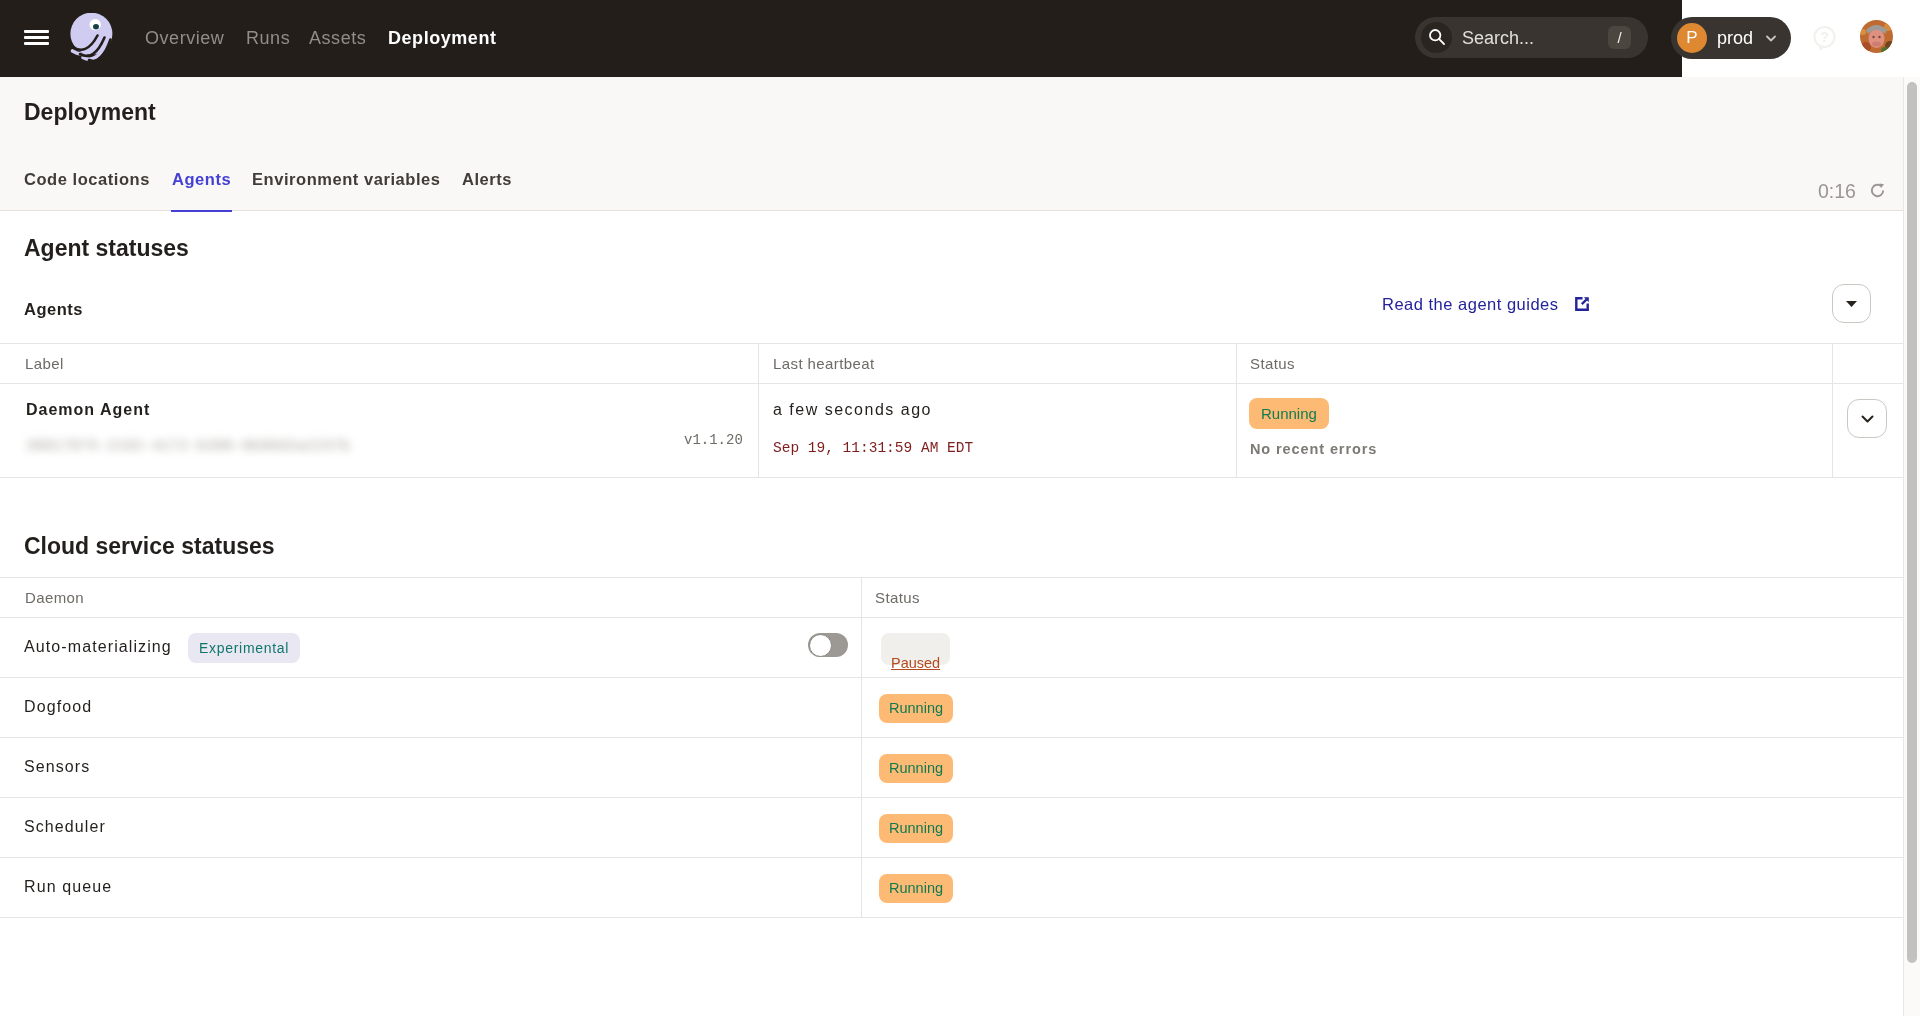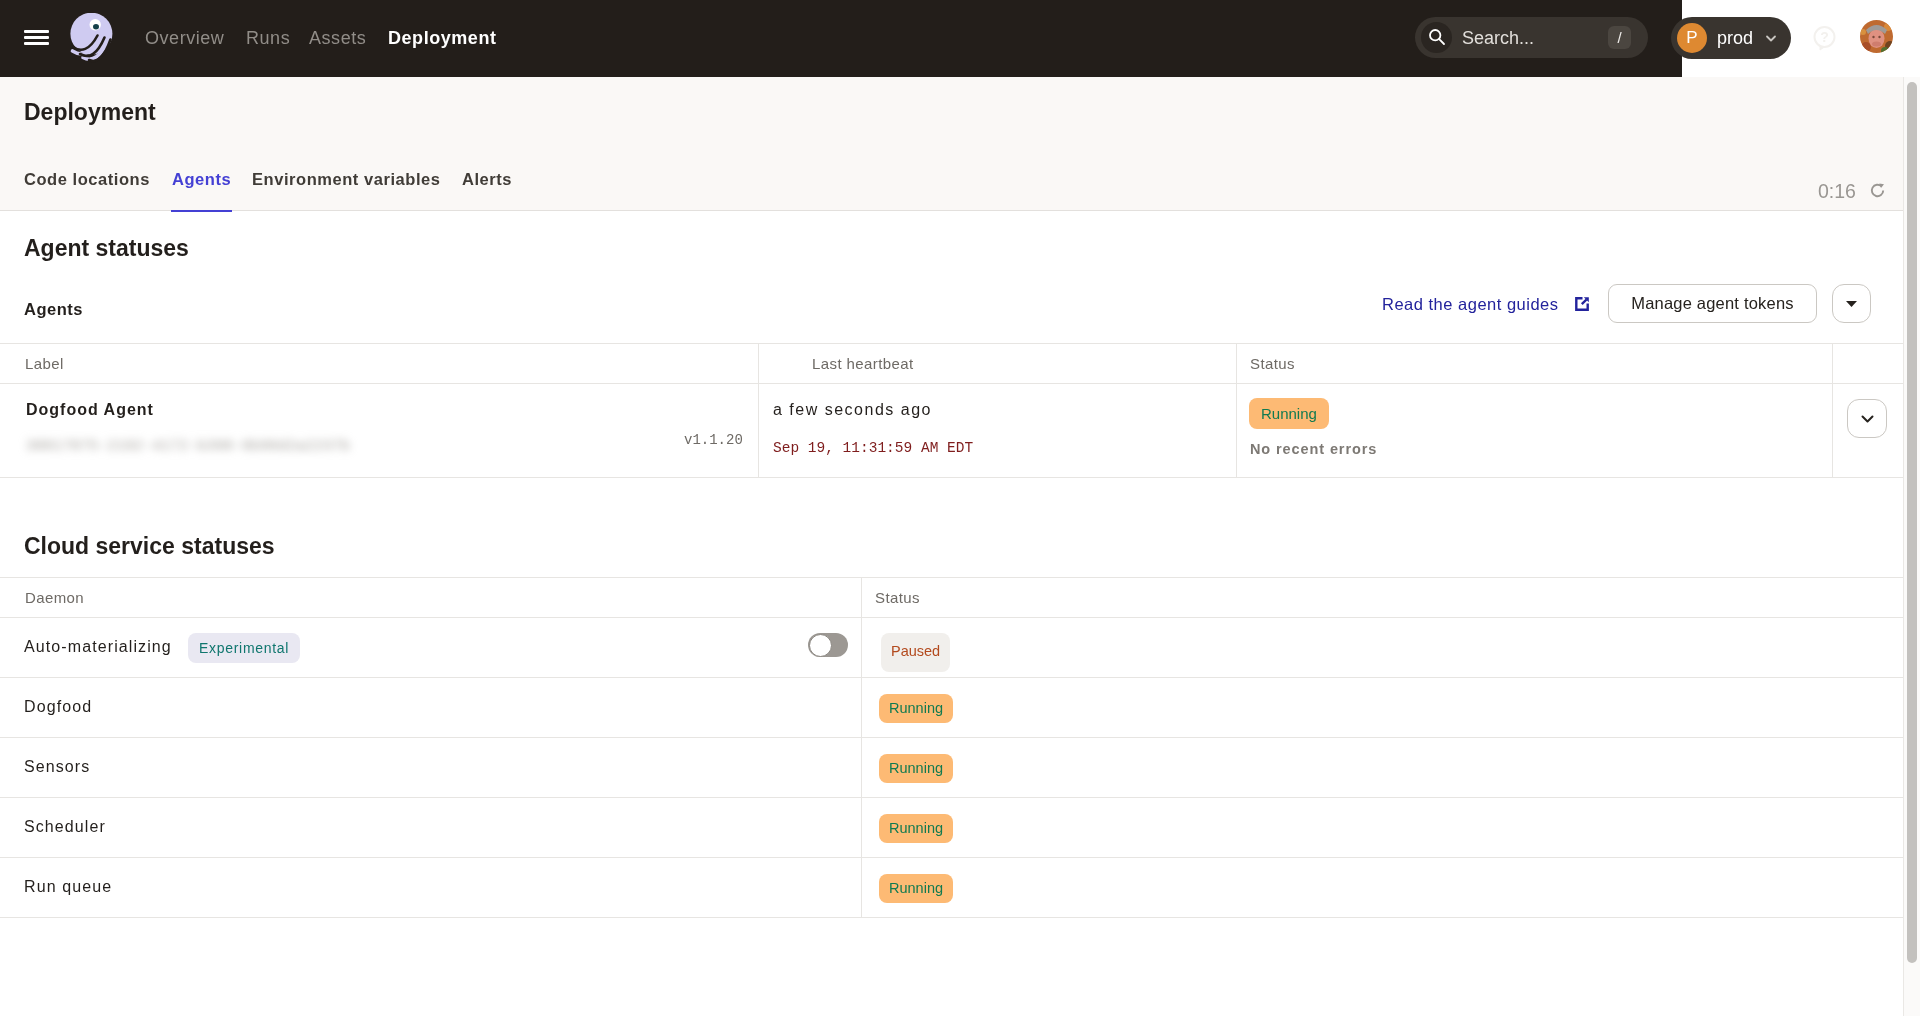--- a/index.html
+++ b/index.html
@@ -125,39 +125,38 @@
   <div class="h2" style="top:25px">Agent statuses</div>
   <div class="h2" style="top:89px; font-size:16.5px; letter-spacing:0.5px;">Agents</div>
 
   <div class="abs" style="left:1382px; top:84px; font-size:16.5px; color:#23239c; letter-spacing:0.5px; line-height:1;">Read the agent guides</div>
   <svg class="abs" style="left:1574px; top:84px;" width="16" height="16" viewBox="0 0 16 16">
     <path d="M8.5 2.3 L2.3 2.3 L2.3 13.7 L13.7 13.7 L13.7 7.5" fill="none" stroke="#23239c" stroke-width="2.4"></path>
     <path d="M7.8 8.2 L12.5 3.5" stroke="#23239c" stroke-width="2.4"></path>
     <path d="M9.8 1.2 L14.8 1.2 L14.8 6.2 Z" fill="#23239c"></path>
   </svg>
 
-  <div class="abs" style="left:1608px; top:72px; width:209px; height:39px; border:1px solid #cbc8c3; border-radius:9px; background:#fff; font-size:16.5px; font-weight:500; color:#26221e; text-align:center; line-height:37px; letter-spacing:0.2px;">Manage agent tokens</div>
   <div class="abs" style="left:1832px; top:72px; width:39px; height:39px; border:1px solid #cbc8c3; border-radius:12px; background:#fff;">
     <svg class="abs" style="left:13px; top:16px;" width="11" height="6" viewBox="0 0 11 6">
         <path d="M0 0 L11 0 L5.5 6 Z" fill="#26221e"></path>
       </svg>
   </div>
 
   <div class="hrow" style="top:131px"></div>
   <div class="hrow" style="top:171px"></div>
   <div class="hrow" style="top:265px"></div>
   <div class="vline" style="left:758px; top:131px; height:134px;"></div>
   <div class="vline" style="left:1236px; top:131px; height:134px;"></div>
   <div class="vline" style="left:1832px; top:131px; height:134px;"></div>
 
   <div class="colhead" style="left:25px; top:144px;">Label</div>
-  <div class="colhead" style="left:773px; top:144px;margin-left:39px;">Last heartbeat</div>
+  <div class="colhead" style="left:773px; top:144px;">Last heartbeat</div>
   <div class="colhead" style="left:1250px; top:144px;">Status</div>
 
-  <div class="abs" style="left:26px; top:190px; font-size:16px; font-weight:700; color:#231f1c; line-height:1; letter-spacing:1px;">Dogfood Agent</div>
+  <div class="abs" style="left:26px; top:190px; font-size:16px; font-weight:700; color:#231f1c; line-height:1; letter-spacing:1px;">Daemon Agent</div>
   <div class="abs" style="left:26px; top:227px; font-family:'Liberation Mono',monospace; font-size:15px; color:#a5a29d; line-height:1; filter:blur(4px);">38817875-2192-4172-b398-0b90d2a2237b</div>
   <div class="abs" style="left:684px; top:221px; font-family:'Liberation Mono',monospace; font-size:14px; color:#6e6a65; line-height:1;">v1.1.20</div>
 
   <div class="abs" style="left:773px; top:190px; font-size:16px; color:#231f1c; line-height:1; letter-spacing:1.5px;">a few seconds ago</div>
   <div class="abs" style="left:773px; top:229px; font-family:'Liberation Mono',monospace; font-size:14.5px; color:#7f1d1d; line-height:1;">Sep 19, 11:31:59 AM EDT</div>
 
   <div class="badge green" style="left:1249px; top:186px; height:31px; font-size:15px; padding:0 12px; line-height:31px;">Running</div>
   <div class="abs" style="left:1250px; top:230px; font-size:14.5px; color:#7d7974; line-height:1; letter-spacing:0.9px;font-weight:bold;">No recent errors</div>
 
   <div class="abs" style="left:1847px; top:187px; width:40px; height:39px; border:1px solid #cbc8c3; border-radius:12px; background:#fff;">
@@ -178,21 +177,21 @@
   <div class="vline" style="left:861px; top:365px; height:340px;"></div>
 
   <div class="colhead" style="left:25px; top:378px;">Daemon</div>
   <div class="colhead" style="left:875px; top:378px;">Status</div>
 
   <div class="abs" style="left:24px; top:427px; font-size:16px; color:#231f1c; line-height:1; letter-spacing:1.1px;">Auto-materializing</div>
   <div class="badge lav" style="left:188px; top:421px; height:30px; font-size:14px; padding:0 11px; line-height:30px; letter-spacing:0.7px;">Experimental</div>
   <div class="abs" style="left:808px; top:421px; width:40px; height:24px; border-radius:12px; background:#9c9893;">
     <div class="abs" style="left:0.5px; top:0.5px; width:23px; height:23px; border-radius:50%; background:#fff; border:1px solid #8a8680;"></div>
   </div>
-  <div class="badge gray-o" style="left:881px; top:421px; height:39px; font-size:14.5px; padding:4px 10px; line-height:29px;">Paused</div>
+  <div class="badge gray-o" style="left:881px; top:421px; height:29px; font-size:14.5px; padding:16px 10px; line-height:29px;text-decoration:underline;">Paused</div>
 
   <div class="abs" style="left:24px; top:487px; font-size:16px; color:#231f1c; line-height:1; letter-spacing:1.1px;">Dogfood</div>
   <div class="badge green" style="left:879px; top:482px; height:29px; font-size:14.5px; padding:0 10px; line-height:29px;">Running</div>
 
   <div class="abs" style="left:24px; top:547px; font-size:16px; color:#231f1c; line-height:1; letter-spacing:1.1px;">Sensors</div>
   <div class="badge green" style="left:879px; top:542px; height:29px; font-size:14.5px; padding:0 10px; line-height:29px;">Running</div>
 
   <div class="abs" style="left:24px; top:607px; font-size:16px; color:#231f1c; line-height:1; letter-spacing:1.1px;">Scheduler</div>
   <div class="badge green" style="left:879px; top:602px; height:29px; font-size:14.5px; padding:0 10px; line-height:29px;">Running</div>
 

